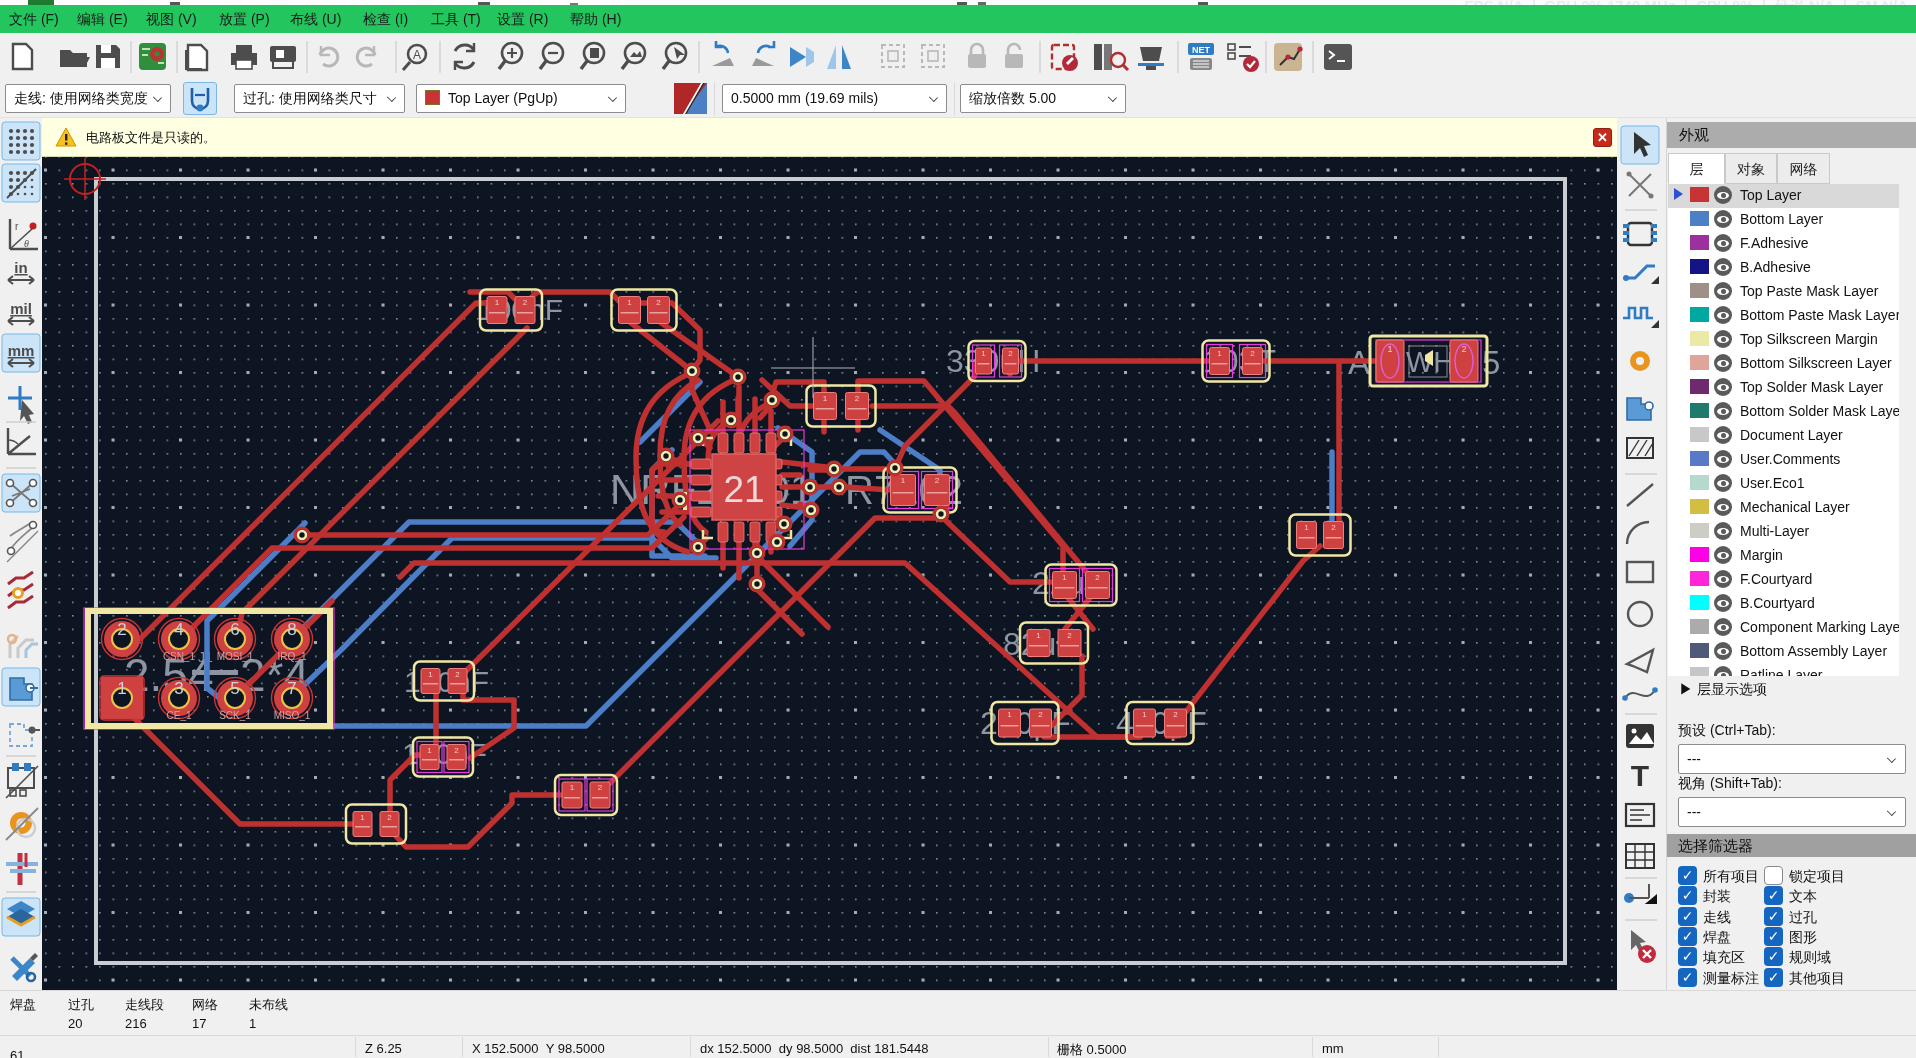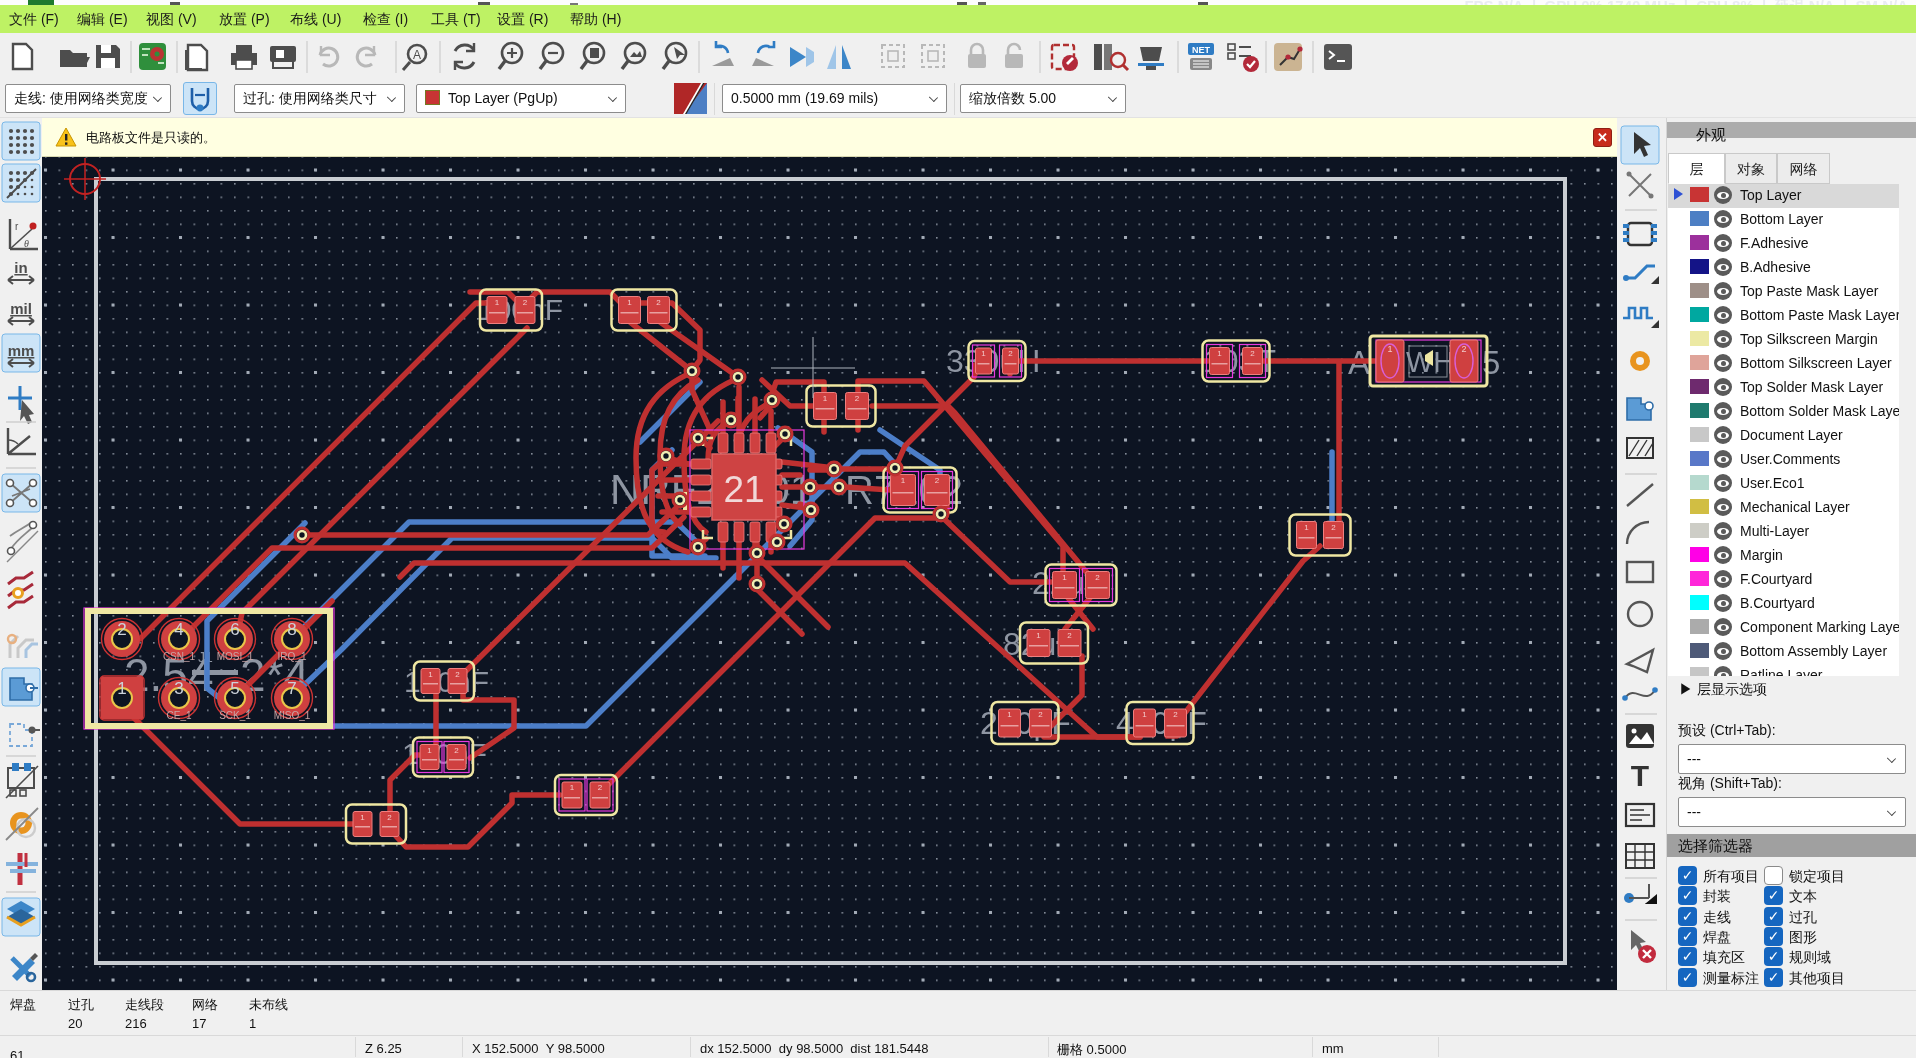--- a/index.html
+++ b/index.html
@@ -3,35 +3,35 @@
 <meta charset="utf-8">
 <style>
 * { margin:0; padding:0; box-sizing:border-box; }
 html,body { width:1916px; height:1058px; overflow:hidden; font-family:"Liberation Sans",sans-serif; background:#f0f0f0; }
 #root { position:absolute; left:0; top:0; width:1916px; height:1058px; }
 .abs { position:absolute; }
 
 #titlebar { left:0; top:0; width:1916px; height:5px; background:#fdfdfd; }
 #ghost { right:8px; top:-3px; color:#e9ebf1; font-size:15px; font-weight:bold; white-space:nowrap; }
 
-#menubar { left:0; top:5px; width:1916px; height:28px; background:#bef264; color:#1a1a1a; font-size:14px;text-decoration:underline; }
+#menubar { left:0; top:5px; width:1916px; height:28px; background:#22c55e; color:#1a1a1a; font-size:14px;text-decoration:underline; }
 #menubar span { position:absolute; top:6px; }
 
 #toolbar1 { left:0; top:33px; width:1916px; height:47px; background:#f0f0f0; }
 #toolbar2 { left:0; top:80px; width:1916px; height:38px; background:#f0f0f0; border-bottom:1px solid #e2e2e2; }
 .combo { position:absolute; top:4px; height:29px; background:#fff; border:1px solid #8c8c8c; border-radius:2px; font-size:14px; color:#111; line-height:27px; padding-left:8px; }
 .combo .chev { position:absolute; right:9px; top:9px; width:7px; height:7px; border-right:1.6px solid #444; border-bottom:1.6px solid #444; transform:rotate(45deg) scaleY(.85); }
 
 #warnbar { left:42px; top:118px; width:1575px; height:39px; background:#ffffe1; border-bottom:1px solid #d8d8b0; }
 
 #ltool { left:0; top:118px; width:42px; height:872px; background:#f0f0f0; }
 #rtool { left:1617px; top:118px; width:49px; height:872px; background:#f0f0f0; }
 
 #rpanel { left:1666px; top:118px; width:250px; height:872px; background:#f0f0f0; border-left:1px solid #d5d5d5; }
-#apptitle { left:1667px; top:122px; width:249px; height:16px; background:#acacac; color:#111; font-size:15px; line-height:26px; padding-left:29px; }
+#apptitle { left:1667px; top:122px; width:249px; height:26px; background:#acacac; color:#111; font-size:15px; line-height:26px; padding-left:12px; }
 .tab { position:absolute; top:153px; height:31px; font-size:14px; color:#222; text-align:center; line-height:30px; border:1px solid #c9c9c9; background:#ececec; }
 .tab.on { background:#fff; border-bottom:1px solid #fff; }
 #layerlist { left:1668px; top:184px; width:231px; height:492px; background:#fff; overflow:hidden; }
 #llscroll { left:1899px; top:184px; width:17px; height:492px; background:#f0f0f0; }
 .lrow { position:relative; height:24px; }
 .lrow.sel { background:#d9d9d9; }
 .sw { position:absolute; left:22px; top:3px; width:19px; height:15px; }
 .lname { position:absolute; left:72px; top:3px; font-size:14px; color:#111; white-space:nowrap; }
 .eye { position:absolute; left:46px; top:2px; width:18px; height:18px; border-radius:50%; background:#5a5a5a; }
 .eye:before { content:""; position:absolute; left:3px; top:5.5px; width:12px; height:7px; background:#fff; border-radius:50%; }

